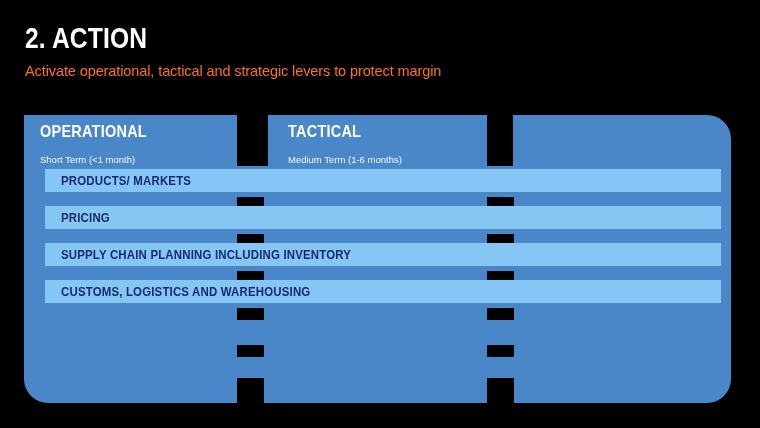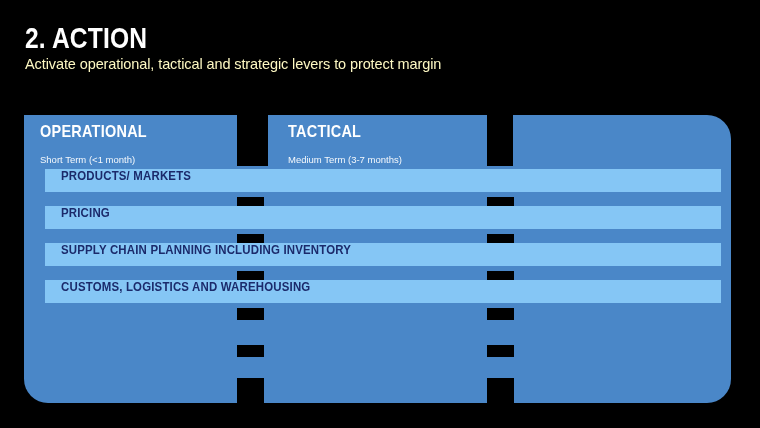--- a/index.html
+++ b/index.html
@@ -34,24 +34,25 @@
     font-family: "Liberation Sans Narrow", "Liberation Sans", sans-serif;
     font-size: 30px;
     line-height: 32px;
     font-weight: 700;
     letter-spacing: 0.2px;
     transform: scaleX(0.82);
     transform-origin: left center;
     white-space: nowrap;
   }
   .slide-subtitle {
-    color: #fef9c3;
+    color: #f97316;
     font-size: 14.5px;
     line-height: 20px;
     font-weight: 400;
+    margin-top: 7px;
     letter-spacing: -0.1px;
     white-space: nowrap;
   }
 
   
   .matrix {
     position: absolute;
     left: 24px;
     top: 115px;
     width: 707px;
@@ -120,21 +121,21 @@
     height: 237px;
   }
   .row-bar {
     position: absolute;
     left: 21px;
     width: 676px;
     height: 23px;
     background: #85c6f5;
     box-sizing: border-box;
     display: flex;
-    align-items: flex-start;
+    align-items: center;
     padding-left: 16px;
   }
   .row-label {
     color: #1b2a6b;
     font-family: "Liberation Sans Narrow", "Liberation Sans", sans-serif;
     font-size: 13px;
     line-height: 14px;
     font-weight: 700;
     letter-spacing: 0.2px;
     transform: scaleX(0.88);
@@ -177,21 +178,21 @@
 
       <div class="col-head c0">
         <div class="col-head-title">OPERATIONAL</div>
         <div class="col-head-sub">Short Term (&lt;1 month)</div>
       </div>
 
       <div class="head-gutter g0"></div>
 
       <div class="col-head c1">
         <div class="col-head-title">TACTICAL</div>
-        <div class="col-head-sub">Medium Term (3-7 months)</div>
+        <div class="col-head-sub">Medium Term (1-6 months)</div>
       </div>
 
       <div class="head-gutter g1"></div>
 
     </div>
 
     <div class="rows">
 
       <div class="row-bar" style="top:3px">
         <span class="row-label">PRODUCTS/ MARKETS</span>

